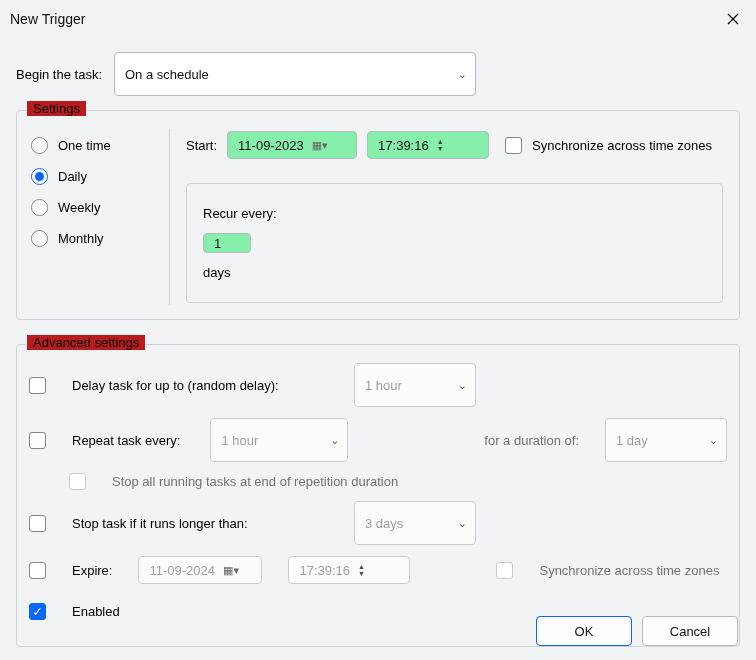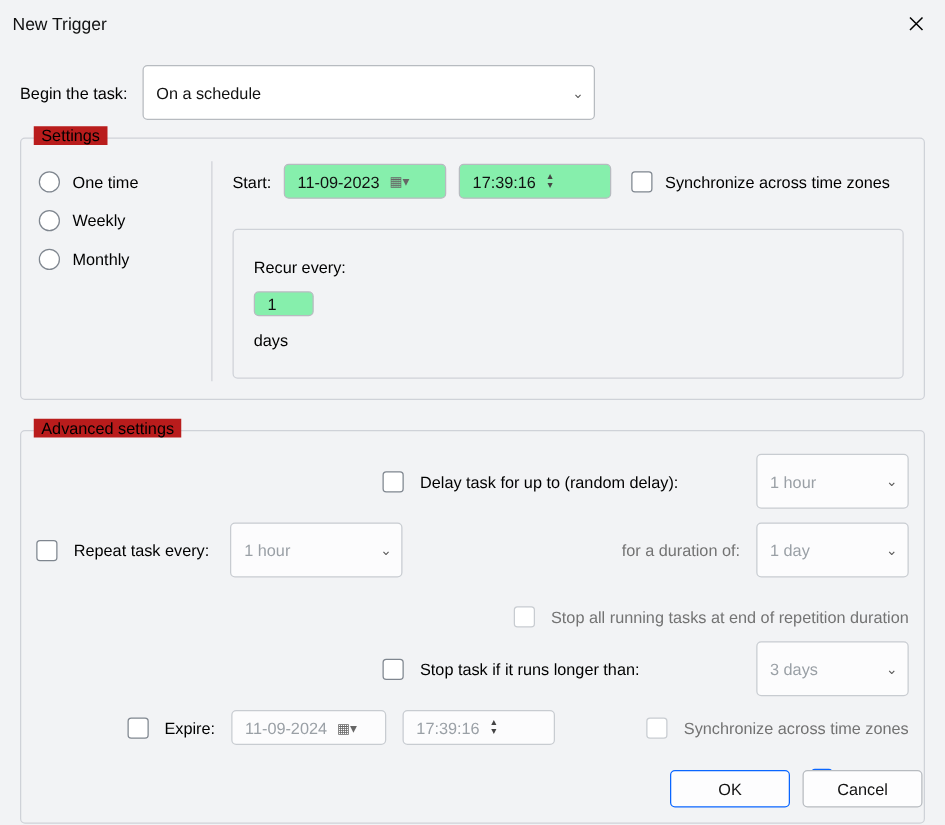--- a/index.html
+++ b/index.html
@@ -69,23 +69,23 @@
   .checkbox.checked { background:#0a66ff; border-color:#0a66ff; }
   .checkbox .mark { display:none; font-size:12px; color:#fff; line-height:12px; }
   .checkbox.checked .mark { display:block; }
   .chkrow { display:flex; align-items:center; gap:10px; }
   .inner-box {
     border:1px solid #cfd2d8; border-radius:4px; margin-top:24px;
     height:120px; padding:22px 16px; display:flex; align-items:flex-start; gap:12px;flex-direction:column;
   }
   .advanced { margin-top:24px; }
   .adv-rows { display:flex; flex-direction:column; gap:11px; margin-top:4px; }
-  .advrow { display:flex; align-items:center; gap:13px;justify-content:flex-end; }
+  .advrow { display:flex; align-items:center; gap:26px; }
   .muted { color:#737373; }
-  .indent { margin-left:40px;margin-top:12px; }
+  .indent { margin-left:40px; }
   .footer { position:absolute; right:18px; bottom:14px; display:flex; gap:10px; }
   .btn {
     min-width:96px; height:30px; border:1px solid #b7bbc0; border-radius:4px;
     background:#fdfdfe; display:flex; align-items:center; justify-content:center;
     font-size:13px; color:#111;
   }
   .btn.primary { border-color:#0a66ff; }
 </style>
 </head>
 <body>
@@ -109,20 +109,26 @@
     </div>
   </div>
 
   <div class="fieldset sm">
     <span class="legend">Settings</span>
     <div class="settings-body">
       <div class="radio-col">
         <div class="radio-item">
           <span class="radio"></span>
           <span>One time</span>
+        </div>
+        <div class="radio-item">
+          <span class="radio sel">
+              <span class="dot"></span>
+            </span>
+          <span>Daily</span>
         </div>
         <div class="radio-item">
           <span class="radio"></span>
           <span>Weekly</span>
         </div>
         <div class="radio-item">
           <span class="radio"></span>
           <span>Monthly</span>
         </div>
       </div>

